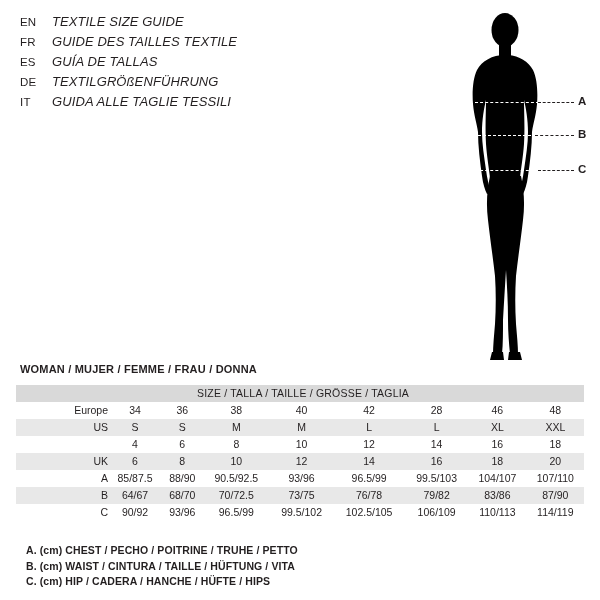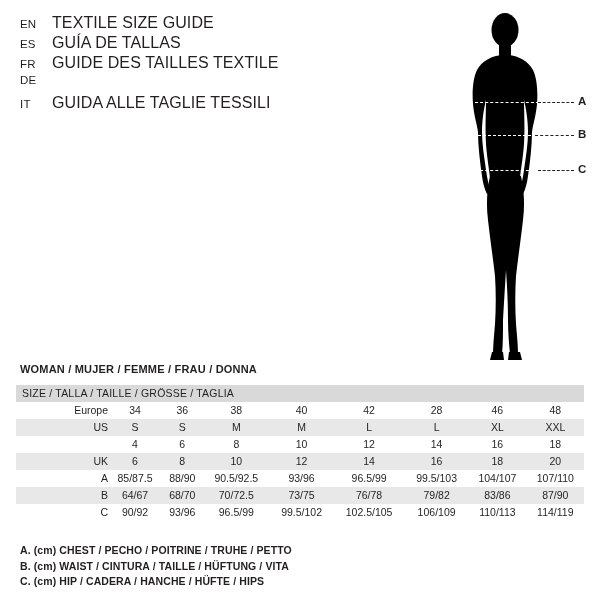--- a/index.html
+++ b/index.html
@@ -33,23 +33,24 @@
     align-items: baseline;
     height: 20px;
   }
   .lang-code {
     width: 32px;
     font-size: 11.5px;
     letter-spacing: 0.2px;
     color: #231f20;
   }
   .lang-text {
-    font-size: 16px;
+    font-size: 13px;
     letter-spacing: 0.1px;
     color: #231f20;
+    font-style: italic;
   }
 
   
   .figure-area {
     position: absolute;
     top: 8px;
     left: 420px;
     width: 170px;
     height: 360px;
   }
@@ -96,68 +97,69 @@
     height: 17px;
     line-height: 17px;
     text-align: center;
     font-weight: normal;
     color: #231f20;
   }
   table.size-table tr.header-row {
     background: #d9d9d9;
   }
   table.size-table tr.header-row th {
-    text-align: left;
+    text-align: center;
     padding-left: 6px;
     font-size: 10.5px;
     letter-spacing: 0.2px;
   }
   table.size-table tr.shaded {
     background: #e8e8e8;
   }
   table.size-table td.rowlabel {
     text-align: right;
     padding-left: 6px;
     width: 86px;
     margin-left: 8px;
   }
 
   
   .legend {
     position: absolute;
     top: 543px;
-    left: 20px;
+    left: 26px;
   }
   .legend div {
     font-size: 10.5px;
     font-weight: bold;
     line-height: 15.5px;
     letter-spacing: 0.1px;
   }
 </style>
 </head>
 <body>
 
 <div class="page">
 
   <div class="lang-block">
     <div class="lang-row">
       <span class="lang-code">EN</span>
       <span class="lang-text">TEXTILE SIZE GUIDE</span>
     </div>
     <div class="lang-row">
+      <span class="lang-code">FR</span>
+      <span class="lang-text">GUIDE DES TAILLES TEXTILE</span>
+    </div>
+    <div class="lang-row">
       <span class="lang-code">ES</span>
       <span class="lang-text">GUÍA DE TALLAS</span>
     </div>
     <div class="lang-row">
-      <span class="lang-code">FR</span>
-      <span class="lang-text">GUIDE DES TAILLES TEXTILE</span>
-    </div>
-    <div class="lang-row">
       <span class="lang-code">DE</span>
+      <span class="lang-text">TEXTILGRÖßENFÜHRUNG</span>
     </div>
     <div class="lang-row">
       <span class="lang-code">IT</span>
       <span class="lang-text">GUIDA ALLE TAGLIE TESSILI</span>
     </div>
   </div>
 
   <div class="figure-area">
     <svg class="figure-svg" width="150" height="360" viewBox="0 0 150 360">
       <g fill="#000000">

